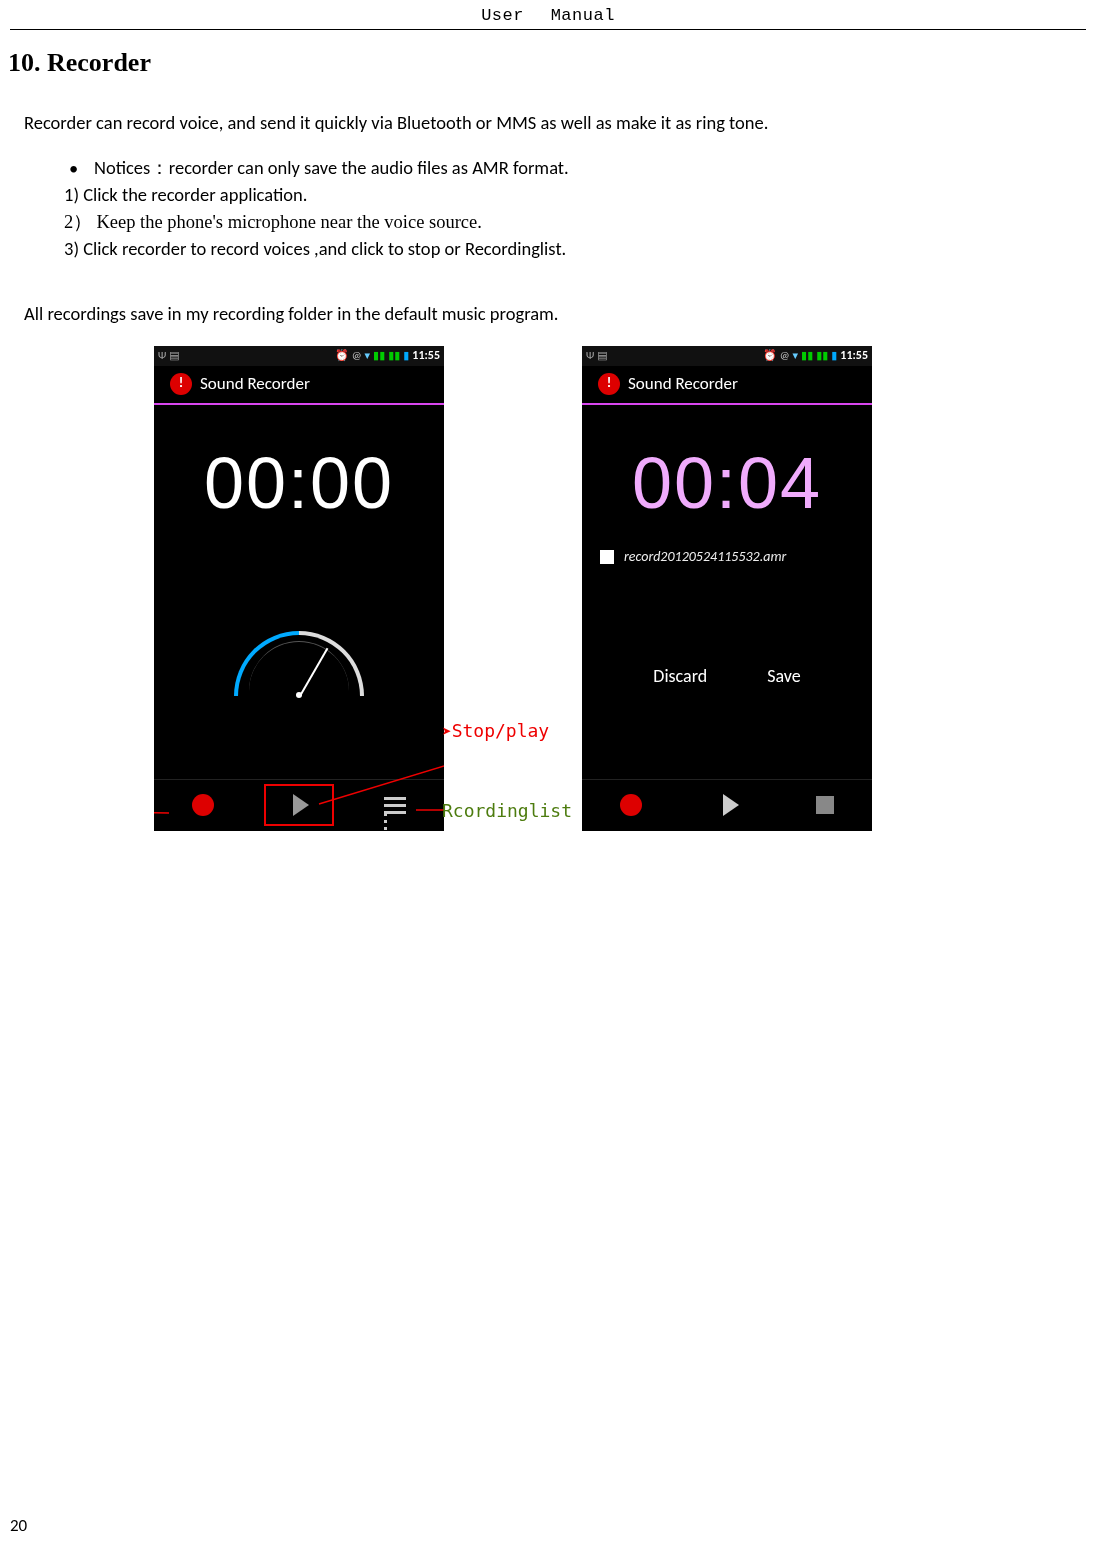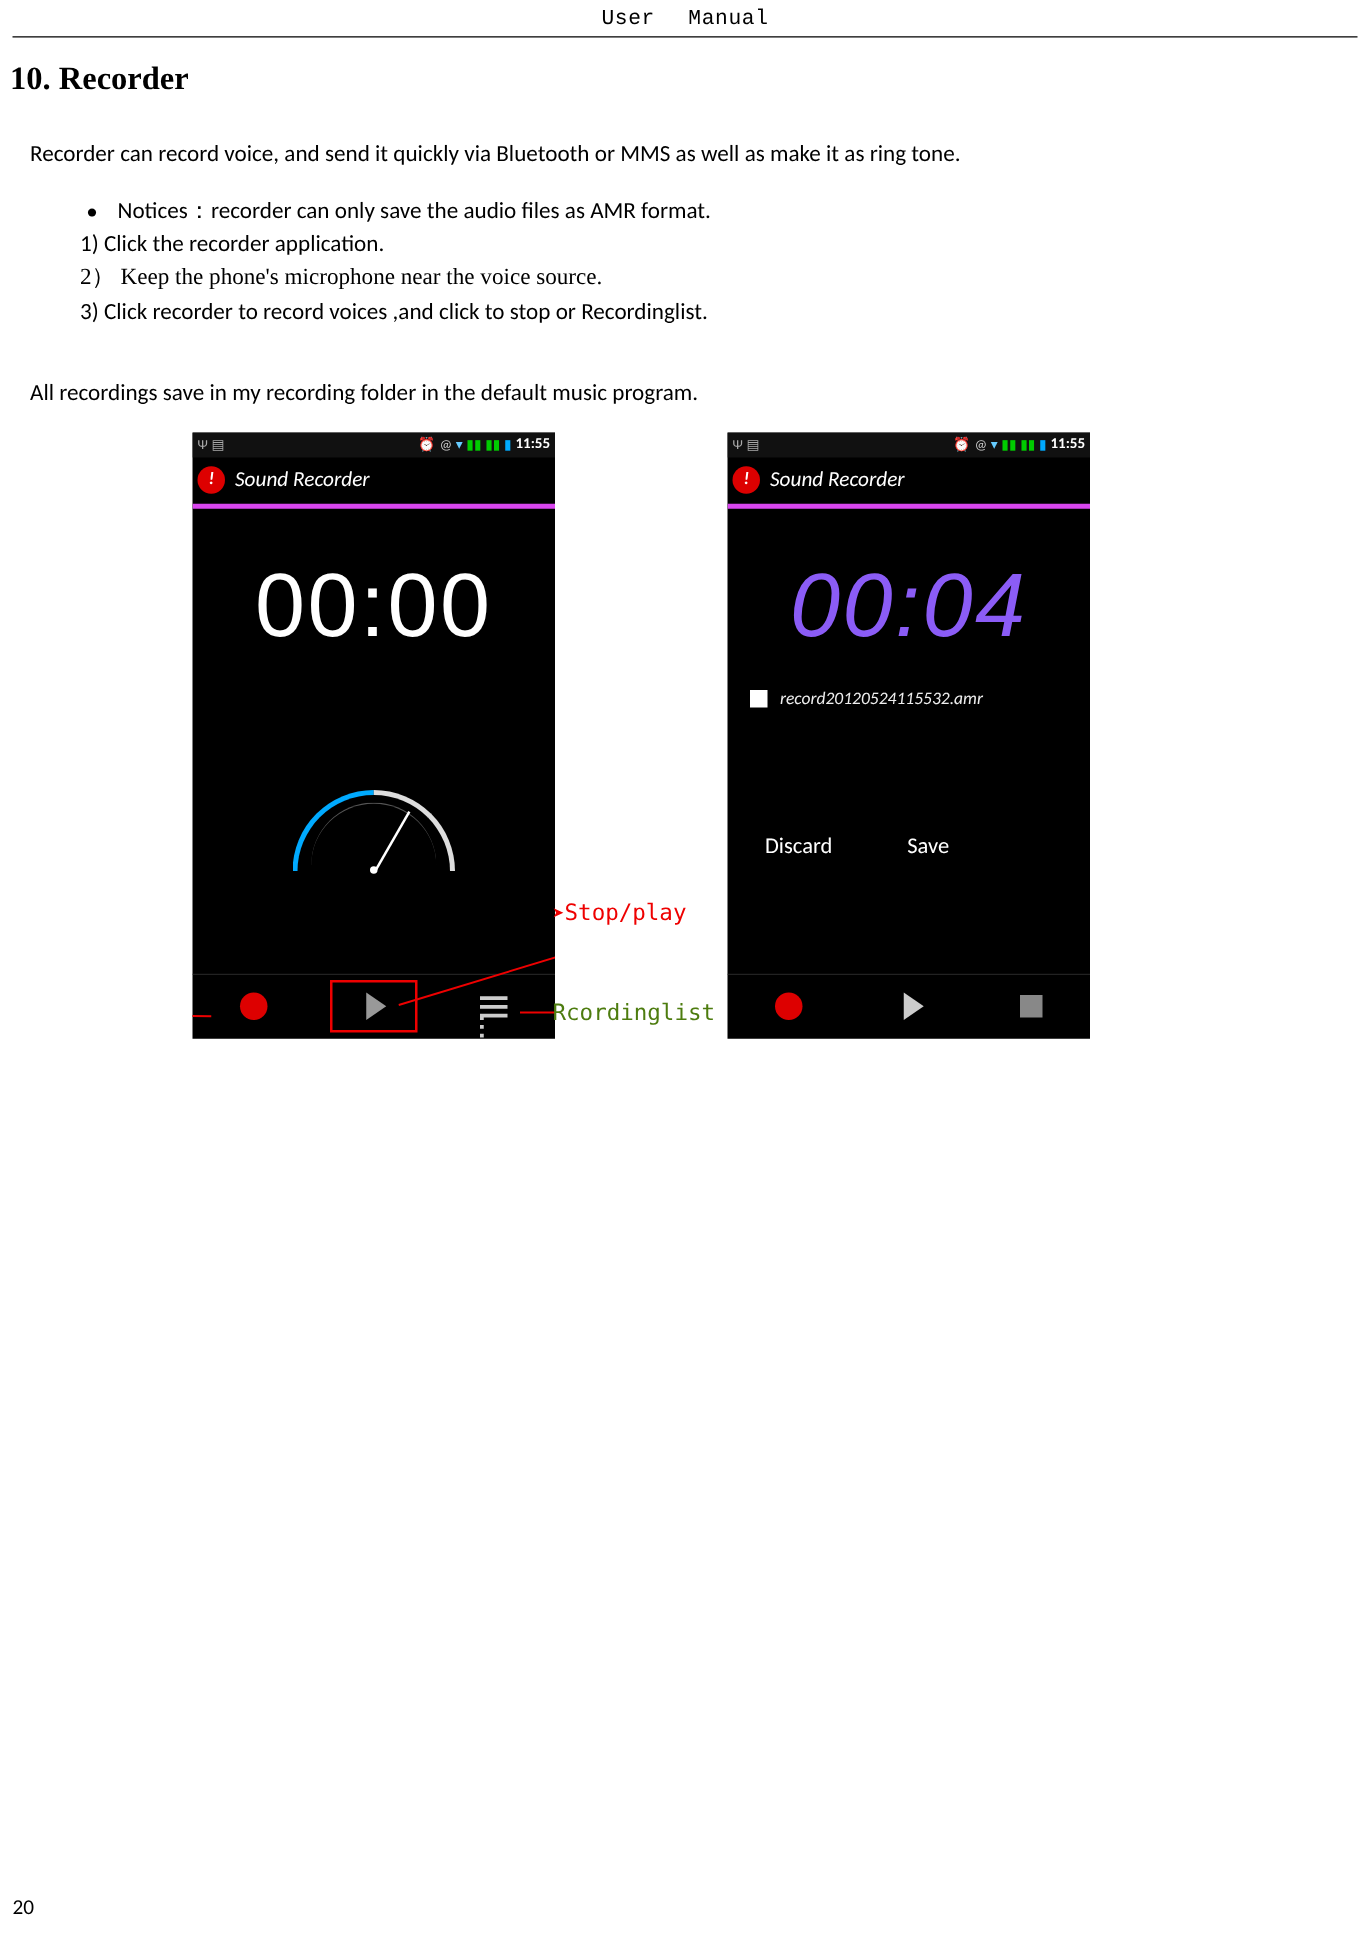--- a/index.html
+++ b/index.html
@@ -80,23 +80,22 @@
   .sb-at { color:#ccc; }
   .sb-wifi { color:#6cf; }
   .sb-signal1 { color:#0c0; }
   .sb-signal2 { color:#0c0; }
   .sb-batt { color:#0af; }
   .clock { font-weight: bold; color:#fff; font-size:12px;}
   .app-title {
     display: flex;
     align-items: center;
     gap: 8px;
-    padding: 6px 4px;
-    border-bottom: 4px solid #d946ef;
-    font-style: italic;
+    padding: 6px 16px;
+    border-bottom: 2px solid #d946ef;
   }
   .rec-icon {
     width: 22px; height: 22px;
     background: #d00;
     border-radius: 50%;
     position: relative;
   }
   .rec-icon::after {
     content: "!";
     position: absolute;
@@ -114,21 +113,21 @@
     align-items: center;
     padding: 12px 0 10px;
   }
   .timer {
     font-family: Arial, sans-serif;
     font-size: 72px;
     font-weight: 300;
     letter-spacing: 2px;
     margin: 14px 0 8px;
   }
-  .timer2 .timer { color:#8b5cf6;font-style:italic; }
+  .timer2 .timer { color:#f0abfc; }
   .filename-row {
     display:flex; align-items:center; gap:10px;
     margin: 4px 0 0 0;
     font-size: 14px;
     color:#eee;
     width:100%;
     padding-left:18px;
     font-style:italic;
   }
   .stop-square {
@@ -178,21 +177,21 @@
   }
   .vu-dot {
     position:absolute; bottom:3px; left:50%;
     transform: translateX(-50%);
     width:6px; height:6px; background:#fff; border-radius:50%;
   }
   .discard-save-area {
     flex:1;
     display:flex;
     align-items:flex-end;
-    justify-content:flex-start;
+    justify-content:center;
     padding-bottom:80px;
   }
   .discard-save-area div {
     font-size:18px;
     padding: 10px 30px;
   }
   .bottom-bar {
     height: 52px;
     border-top: 1px solid #222;
     display: flex;

